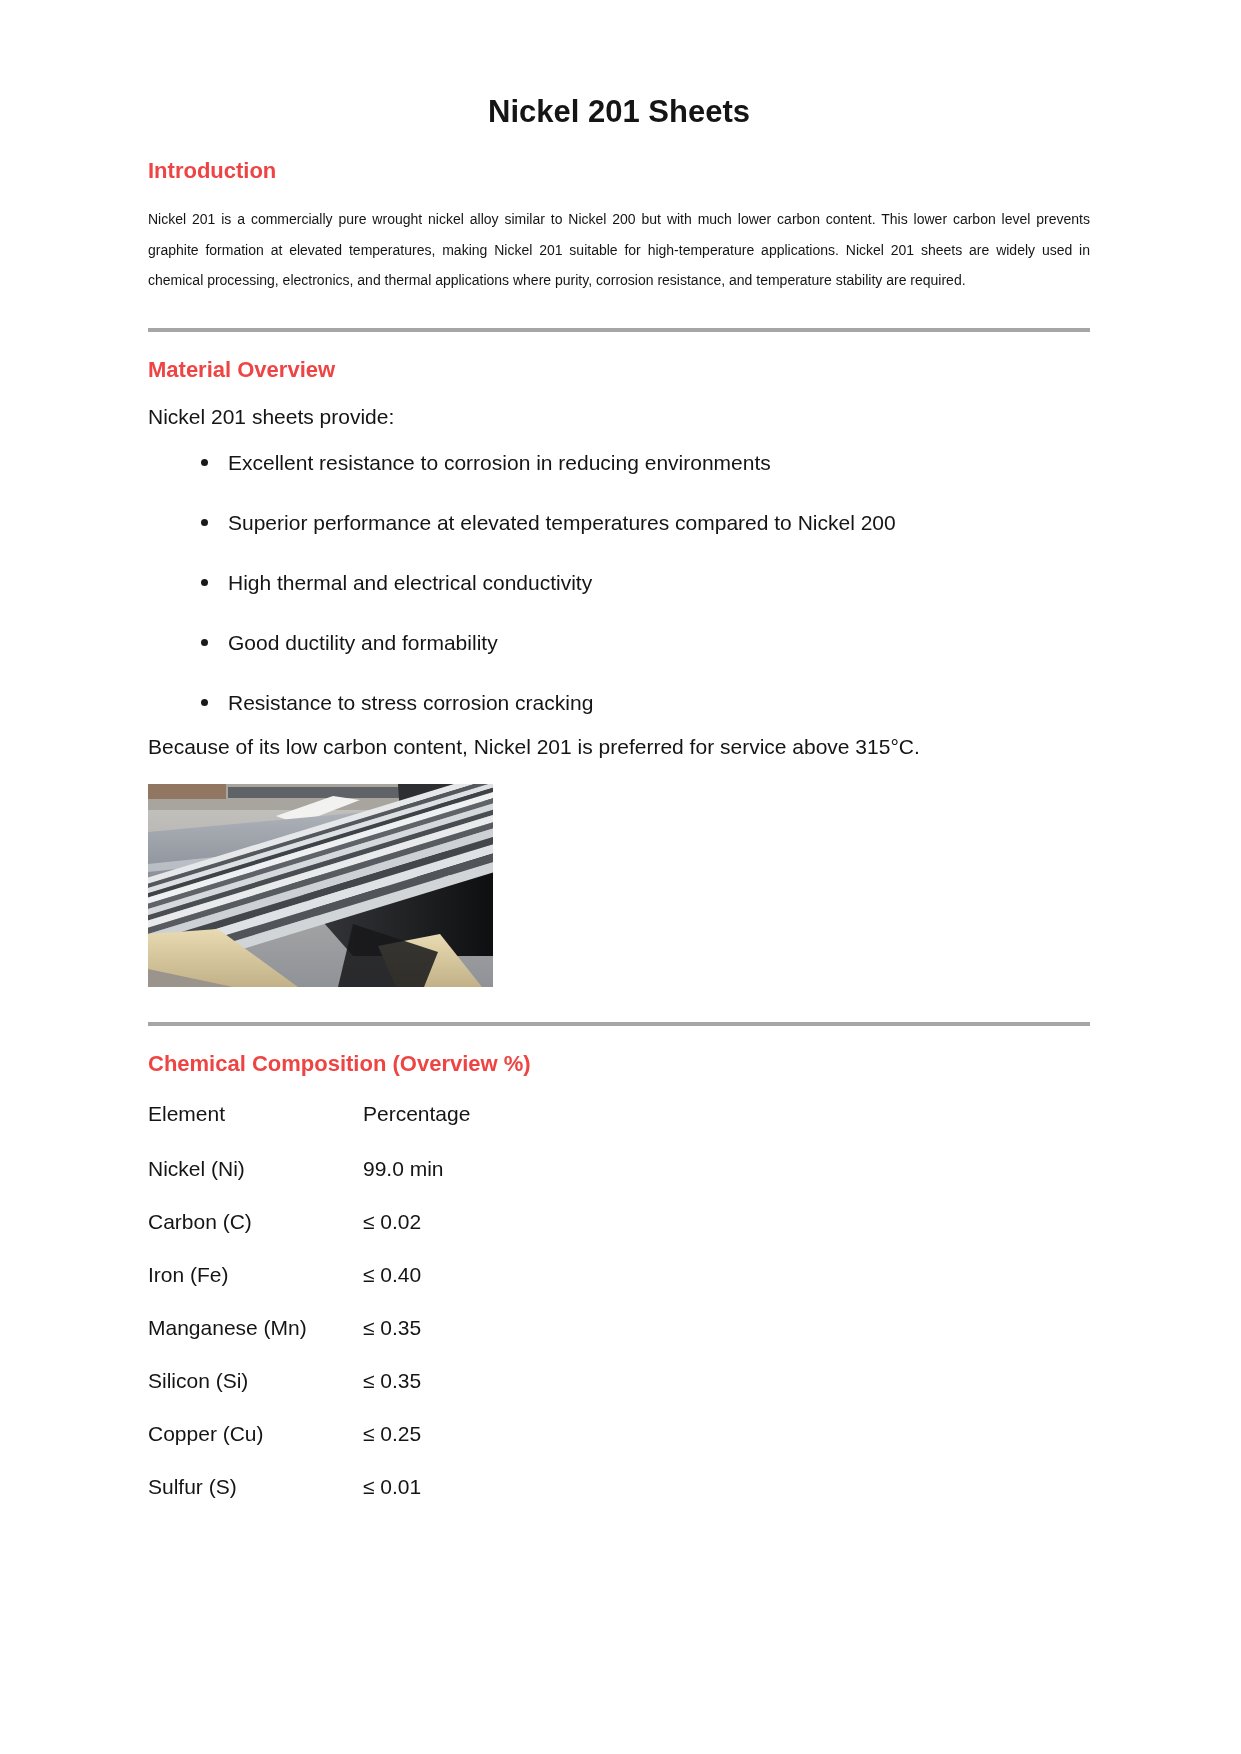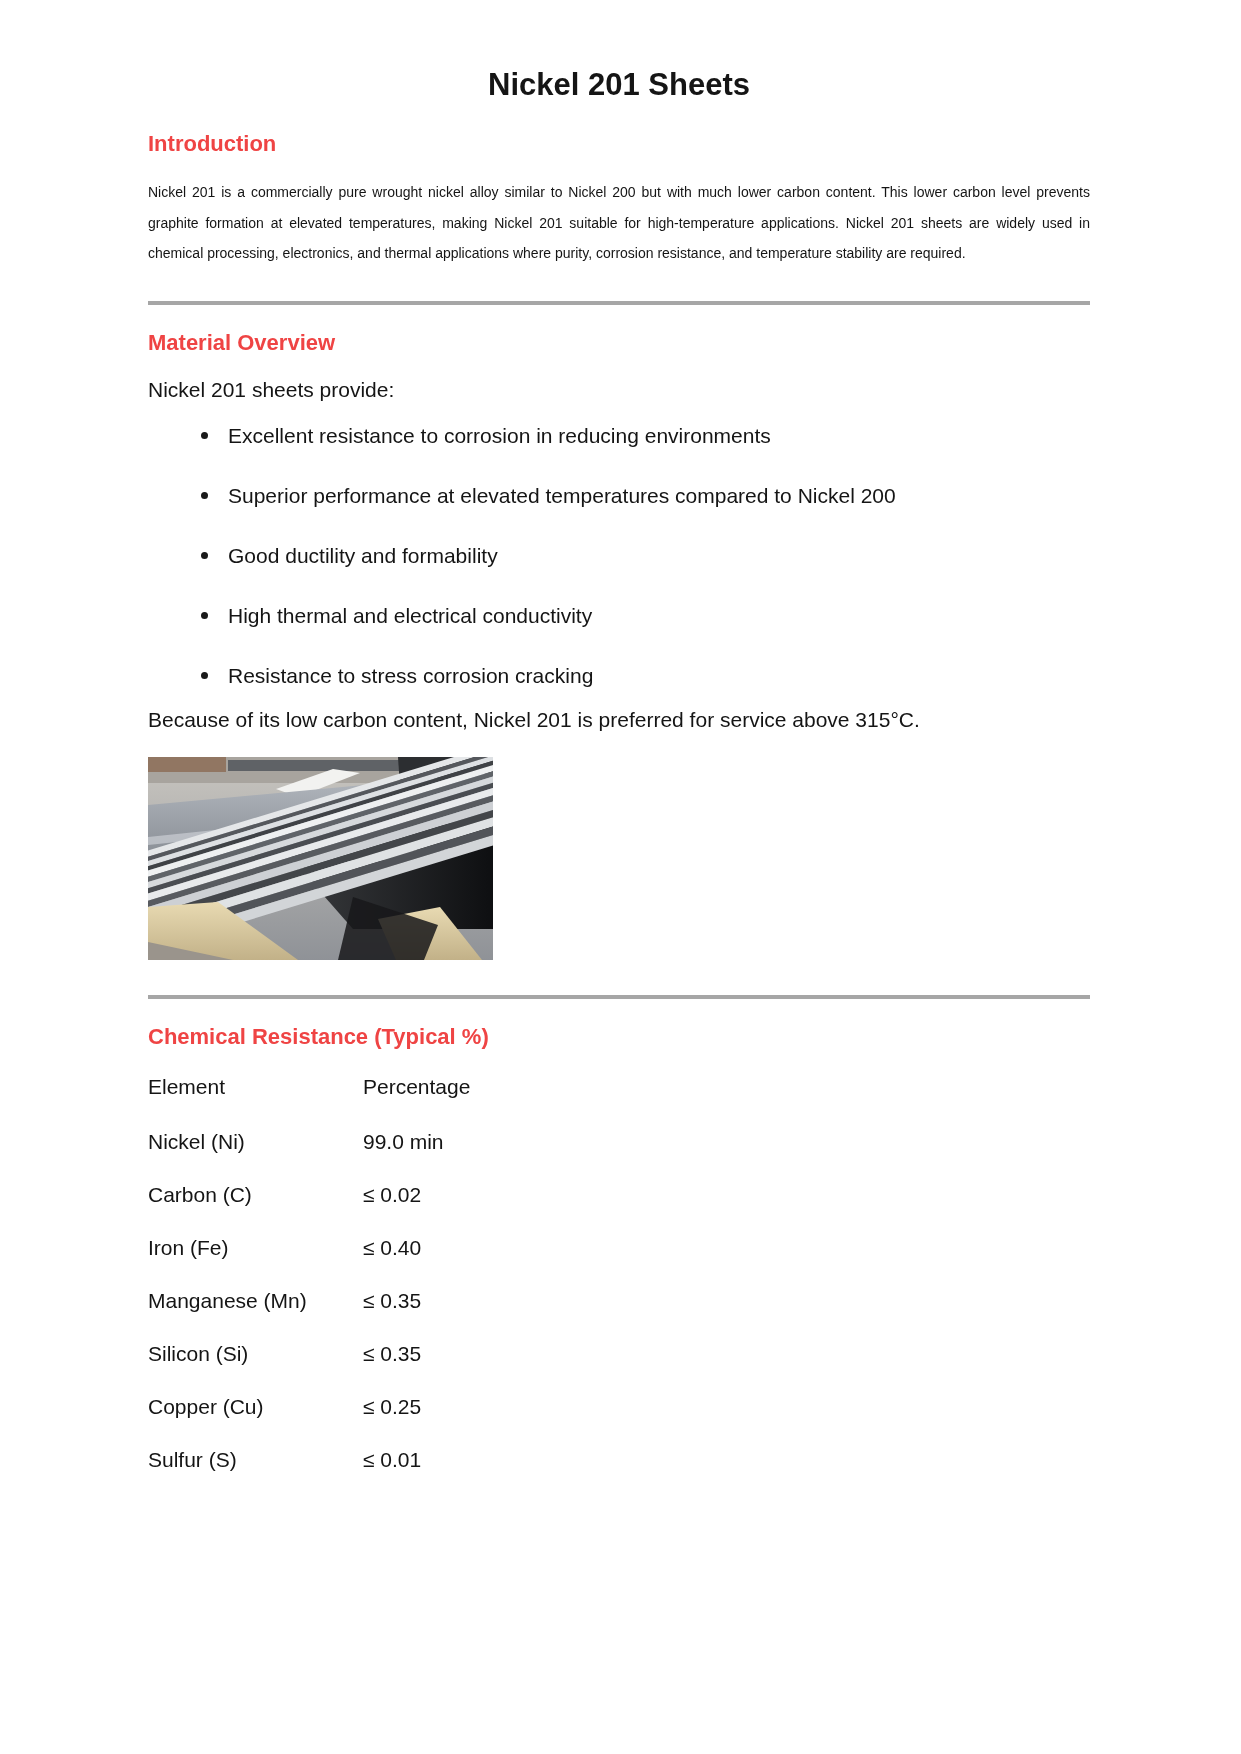--- a/index.html
+++ b/index.html
@@ -4,21 +4,21 @@
 <style>
   html, body { margin: 0; padding: 0; }
   body {
     width: 1241px; height: 1754px;
     background: #ffffff;
     font-family: "Liberation Sans", sans-serif;
     color: #000000;
     overflow: hidden;
   }
   .page { width: 1241px; height: 1754px; position: relative; }
-  .content { padding: 64px 151px 0 148px; }
+  .content { padding: 91px 151px 0 148px; }
 
   .doc-title {
     margin: 0; font-size: 31px; font-weight: bold;
     line-height: 42px; text-align: center; color: #151515;
   }
   .h2 {
     margin: 24px 0 0; font-size: 22px; font-weight: bold;
     line-height: 28px; color: #ef4444;
   }
   .body-par {
@@ -78,25 +78,25 @@
       <li class="bullet-item">
         <span class="bullet-dot"></span>
         <span>Excellent resistance to corrosion in reducing environments</span>
       </li>
       <li class="bullet-item">
         <span class="bullet-dot"></span>
         <span>Superior performance at elevated temperatures compared to Nickel 200</span>
       </li>
       <li class="bullet-item">
         <span class="bullet-dot"></span>
+        <span>High thermal and electrical conductivity</span>
+      </li>
+      <li class="bullet-item">
+        <span class="bullet-dot"></span>
         <span>Good ductility and formability</span>
-      </li>
-      <li class="bullet-item">
-        <span class="bullet-dot"></span>
-        <span>High thermal and electrical conductivity</span>
       </li>
       <li class="bullet-item">
         <span class="bullet-dot"></span>
         <span>Resistance to stress corrosion cracking</span>
       </li>
     </ul>
 
     <p class="note-par">Because of its low carbon content, Nickel 201 is preferred for service above 315°C.</p>
 
     <div class="photo-wrap">
@@ -153,21 +153,21 @@
           <polygon points="230,162 292,150 334,203 248,203" fill="url(#woodGrad)"></polygon>
           <polygon points="0,150 70,145 150,203 0,203" fill="url(#woodGrad)"></polygon>
           <polygon points="0,185 85,203 0,203" fill="#9a948c"></polygon>
           <polygon points="205,140 290,168 276,203 190,203" fill="#17181a" opacity="0.85"></polygon>
         </g>
       </svg>
     </div>
 
     <hr class="divider second">
 
-    <h2 class="h2">Chemical Resistance (Typical %)</h2>
+    <h2 class="h2">Chemical Composition (Overview %)</h2>
 
     <div class="comp-table">
       <div class="comp-row header">
         <span class="comp-cell-el">Element</span>
         <span class="comp-cell-pct">Percentage</span>
       </div>
       <div class="comp-row first-data">
         <span class="comp-cell-el">Nickel (Ni)</span>
         <span class="comp-cell-pct">99.0 min</span>
       </div>

